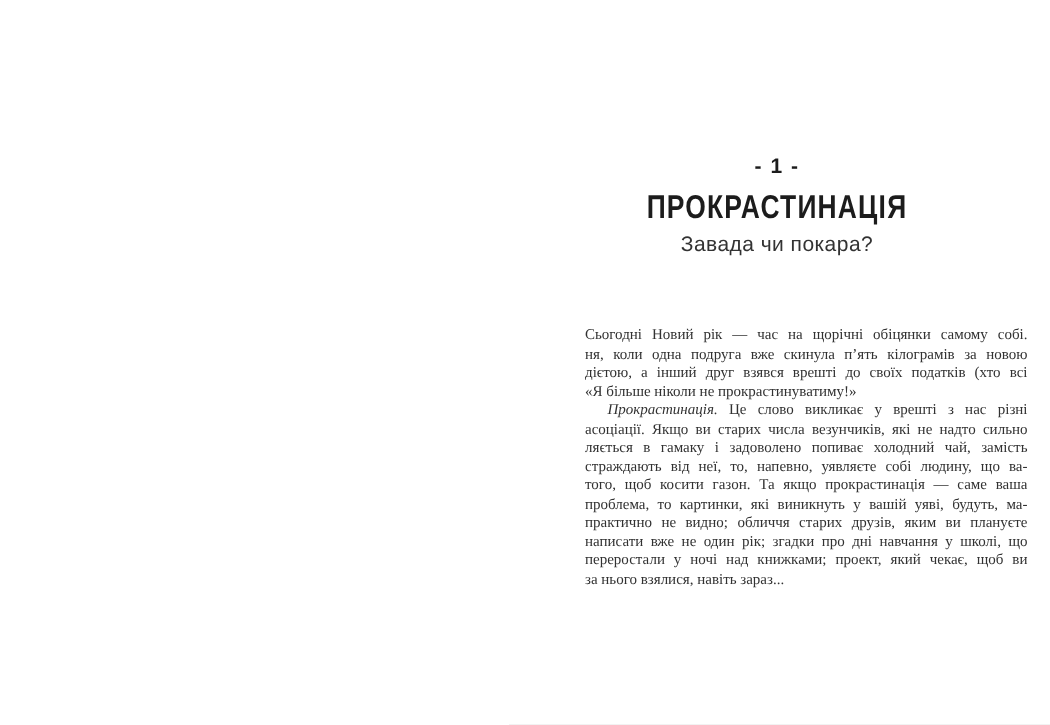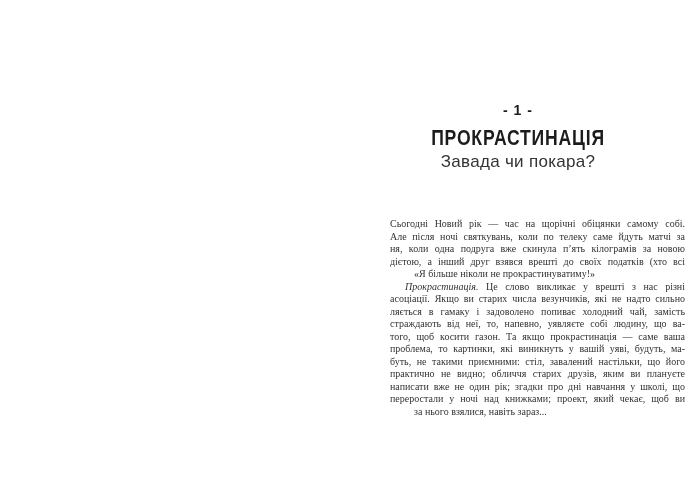--- a/index.html
+++ b/index.html
@@ -23,61 +23,59 @@
   }
   .chapter-title{
     position:absolute; left:368px; top:126px; width:300px;
     text-align:center; font-weight:700; font-size:22px; line-height:24px;
     letter-spacing:1px; color:var(--heading);
     transform:scaleX(0.8); transform-origin:center;
     white-space:nowrap;
   }
   .chapter-subtitle{
     position:absolute; left:368px; top:153px; width:300px;
-    text-align:center; font-weight:400; font-size:17px; line-height:18px;
+    text-align:center; font-weight:400; font-size:14px; line-height:18px;
     letter-spacing:0.3px; color:var(--subtitle);
   }
 
   .body-text{
     position:absolute; left:390px; top:218px; width:295px;
     font-family:"Liberation Serif", serif;
     font-size:10px; line-height:12.5px; color:var(--body);
   }
   .line{
     text-align:justify; text-align-last:justify; text-justify:inter-word;
     height:12.5px; overflow:hidden;
   }
-  .line.line-end{text-align-last:left;margin-left:24px;}
+  .line.line-end{text-align-last:left;}
   .line.line-indent{text-indent:15px;}
   .it{font-style:italic;}
 </style>
 </head>
 <body>
 
 <div class="screen">
   <div class="page page-left"></div>
   <div class="page page-right"></div>
 
   <header class="chapter-header">
     <div class="chapter-number">- 1 -</div>
     <div class="chapter-title">ПРОКРАСТИНАЦІЯ</div>
     <div class="chapter-subtitle">Завада чи покара?</div>
   </header>
 
   <div class="body-text">
       <div class="line"><span>Сьогодні Новий рік — час на щорічні обіцянки самому собі.</span></div>
-      <div class="line"><span>Але після ночі святкувань, коли по телеку саме йдуть матчі за</span></div>
       <div class="line"><span>ня, коли одна подруга вже скинула п’ять кілограмів за новою</span></div>
       <div class="line"><span>дієтою, а інший друг взявся врешті до своїх податків (хто всі</span></div>
       <div class="line line-end"><span>«Я більше ніколи не прокрастинуватиму!»</span></div>
       <div class="line line-indent"><span class="it">Прокрастинація.</span><span> Це слово викликає у врешті з нас різні</span></div>
       <div class="line"><span>асоціації. Якщо ви старих числа везунчиків, які не надто сильно</span></div>
       <div class="line"><span>ляється в гамаку і задоволено попиває холодний чай, замість</span></div>
       <div class="line"><span>страждають від неї, то, напевно, уявляєте собі людину, що ва-</span></div>
       <div class="line"><span>того, щоб косити газон. Та якщо прокрастинація — саме ваша</span></div>
       <div class="line"><span>проблема, то картинки, які виникнуть у вашій уяві, будуть, ма-</span></div>
-      <div class="line"><span>буть, не такими приємними: стіл, завалений настільки, що його</span></div>
       <div class="line"><span>практично не видно; обличчя старих друзів, яким ви плануєте</span></div>
       <div class="line"><span>написати вже не один рік; згадки про дні навчання у школі, що</span></div>
       <div class="line"><span>переростали у ночі над книжками; проект, який чекає, щоб ви</span></div>
       <div class="line line-end"><span>за нього взялися, навіть зараз...</span></div>
     </div>
 </div>
 
 </body></html>

